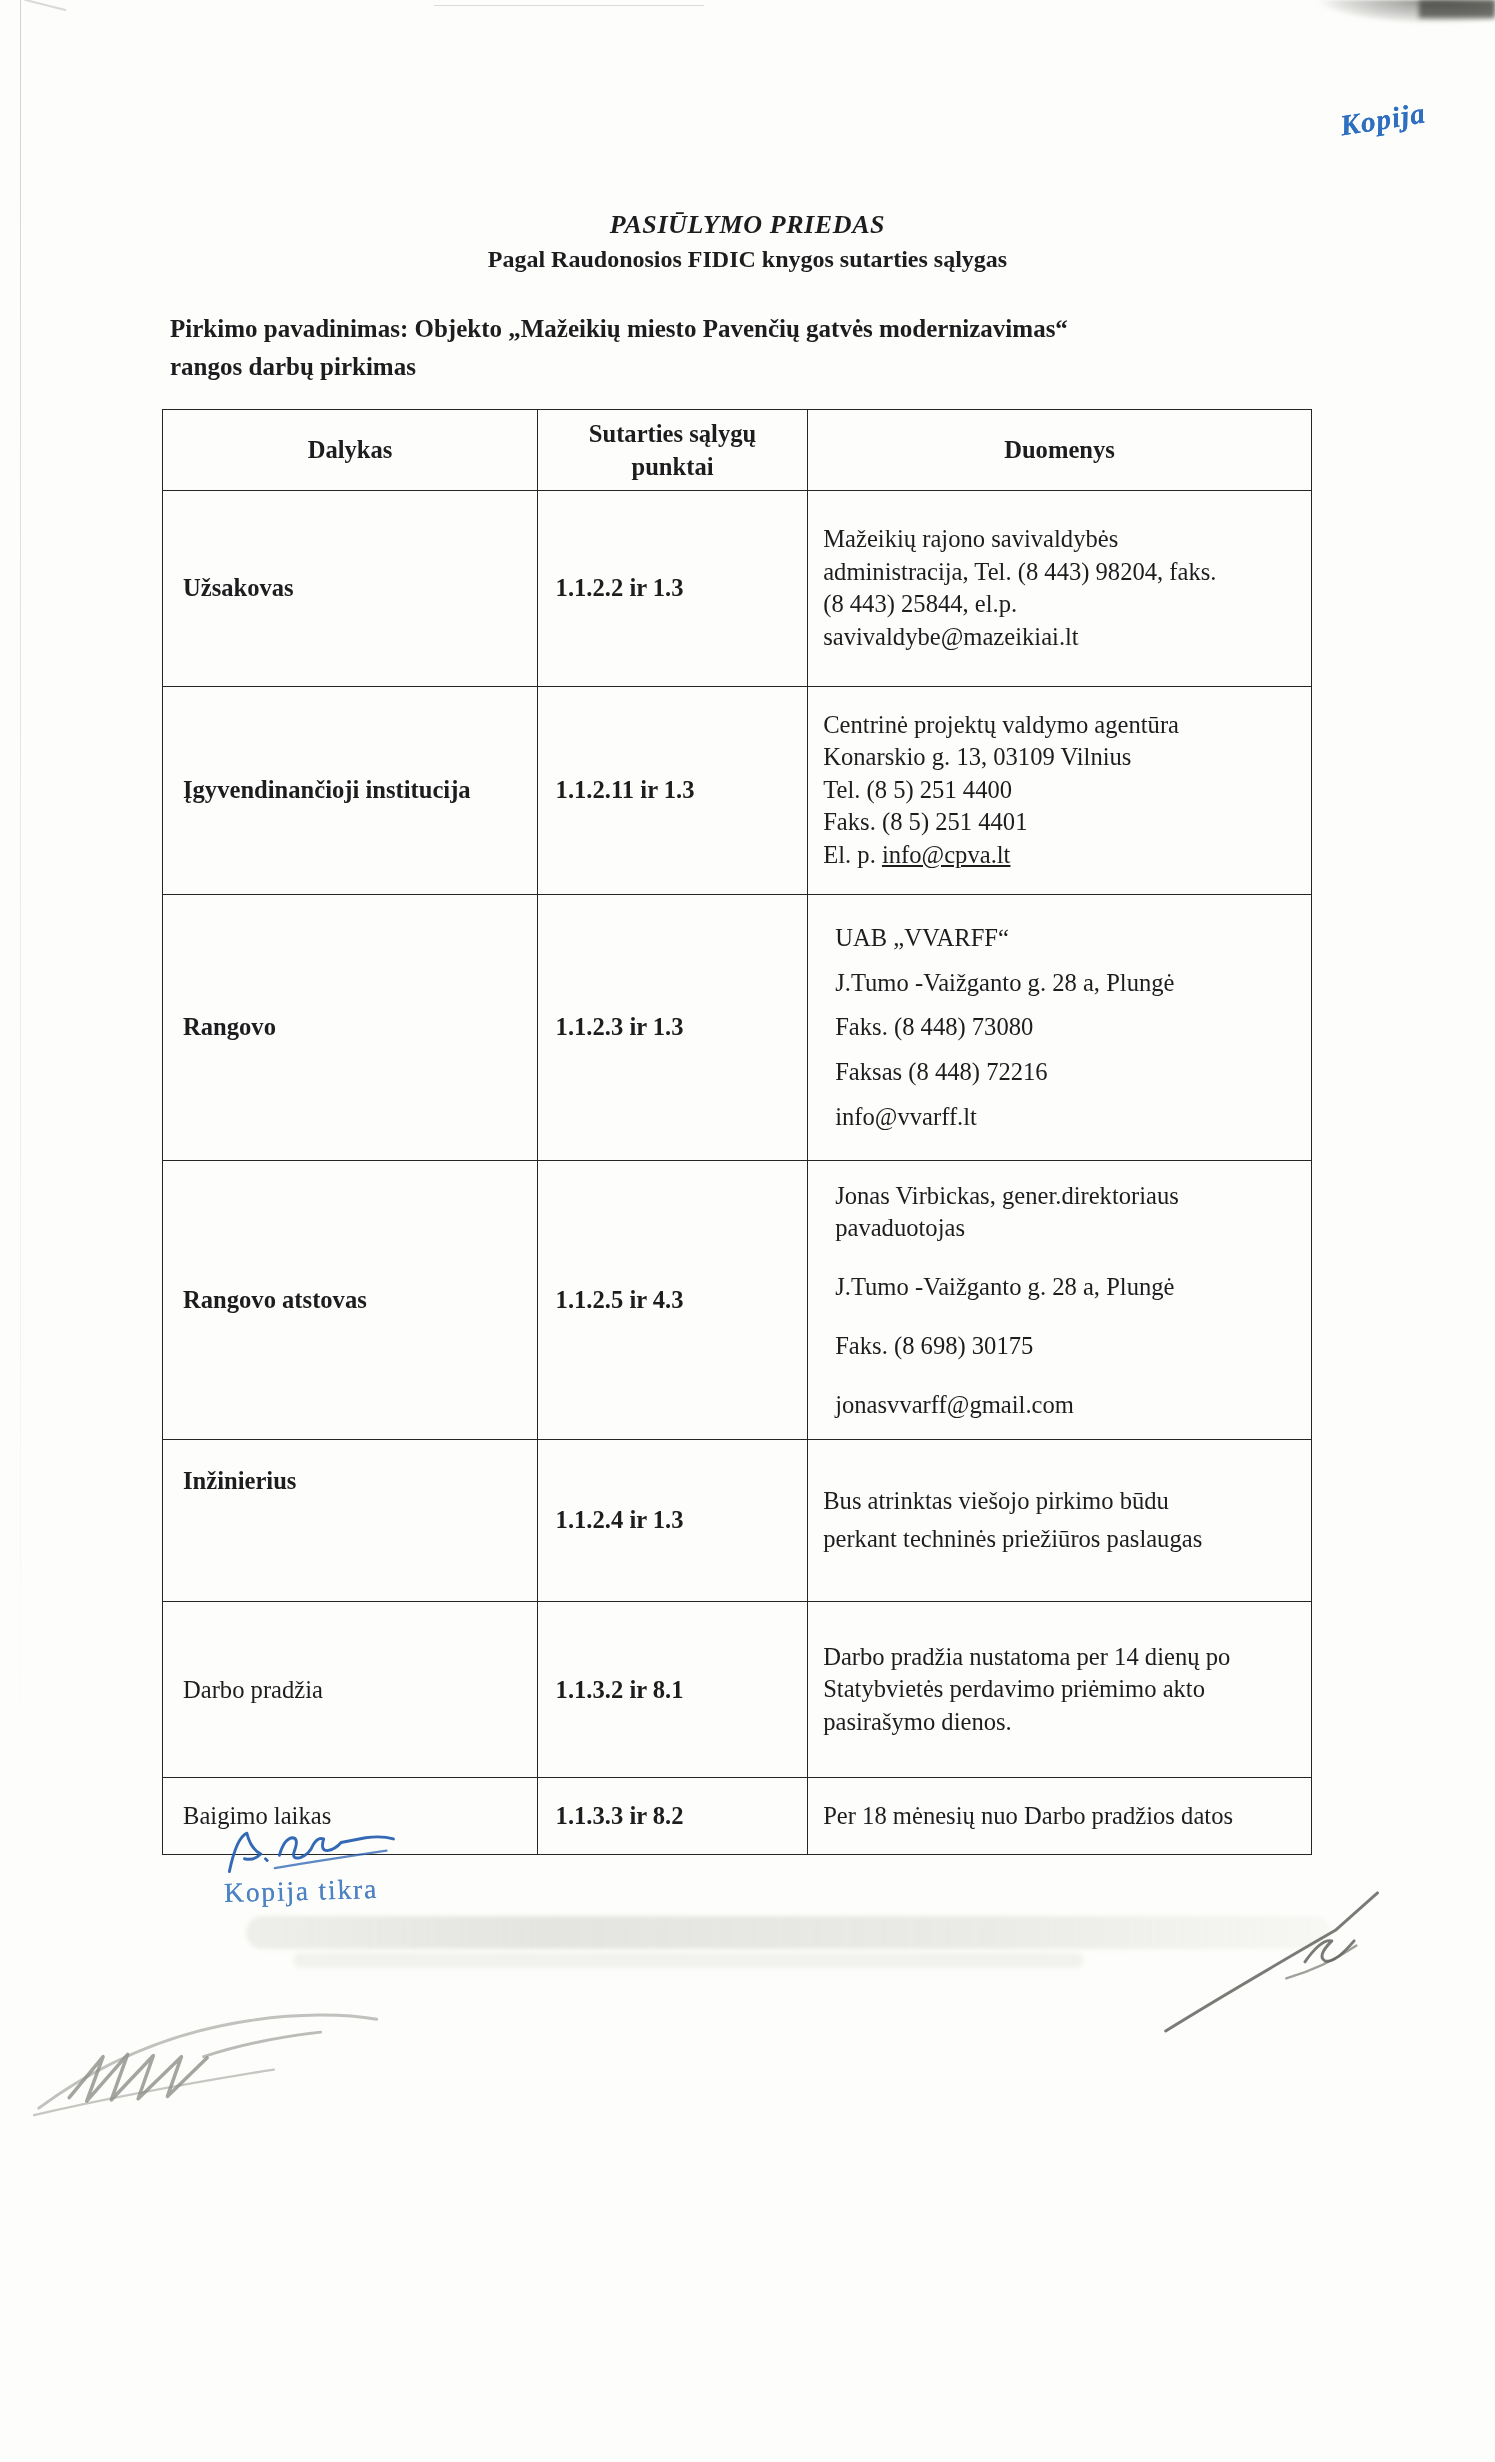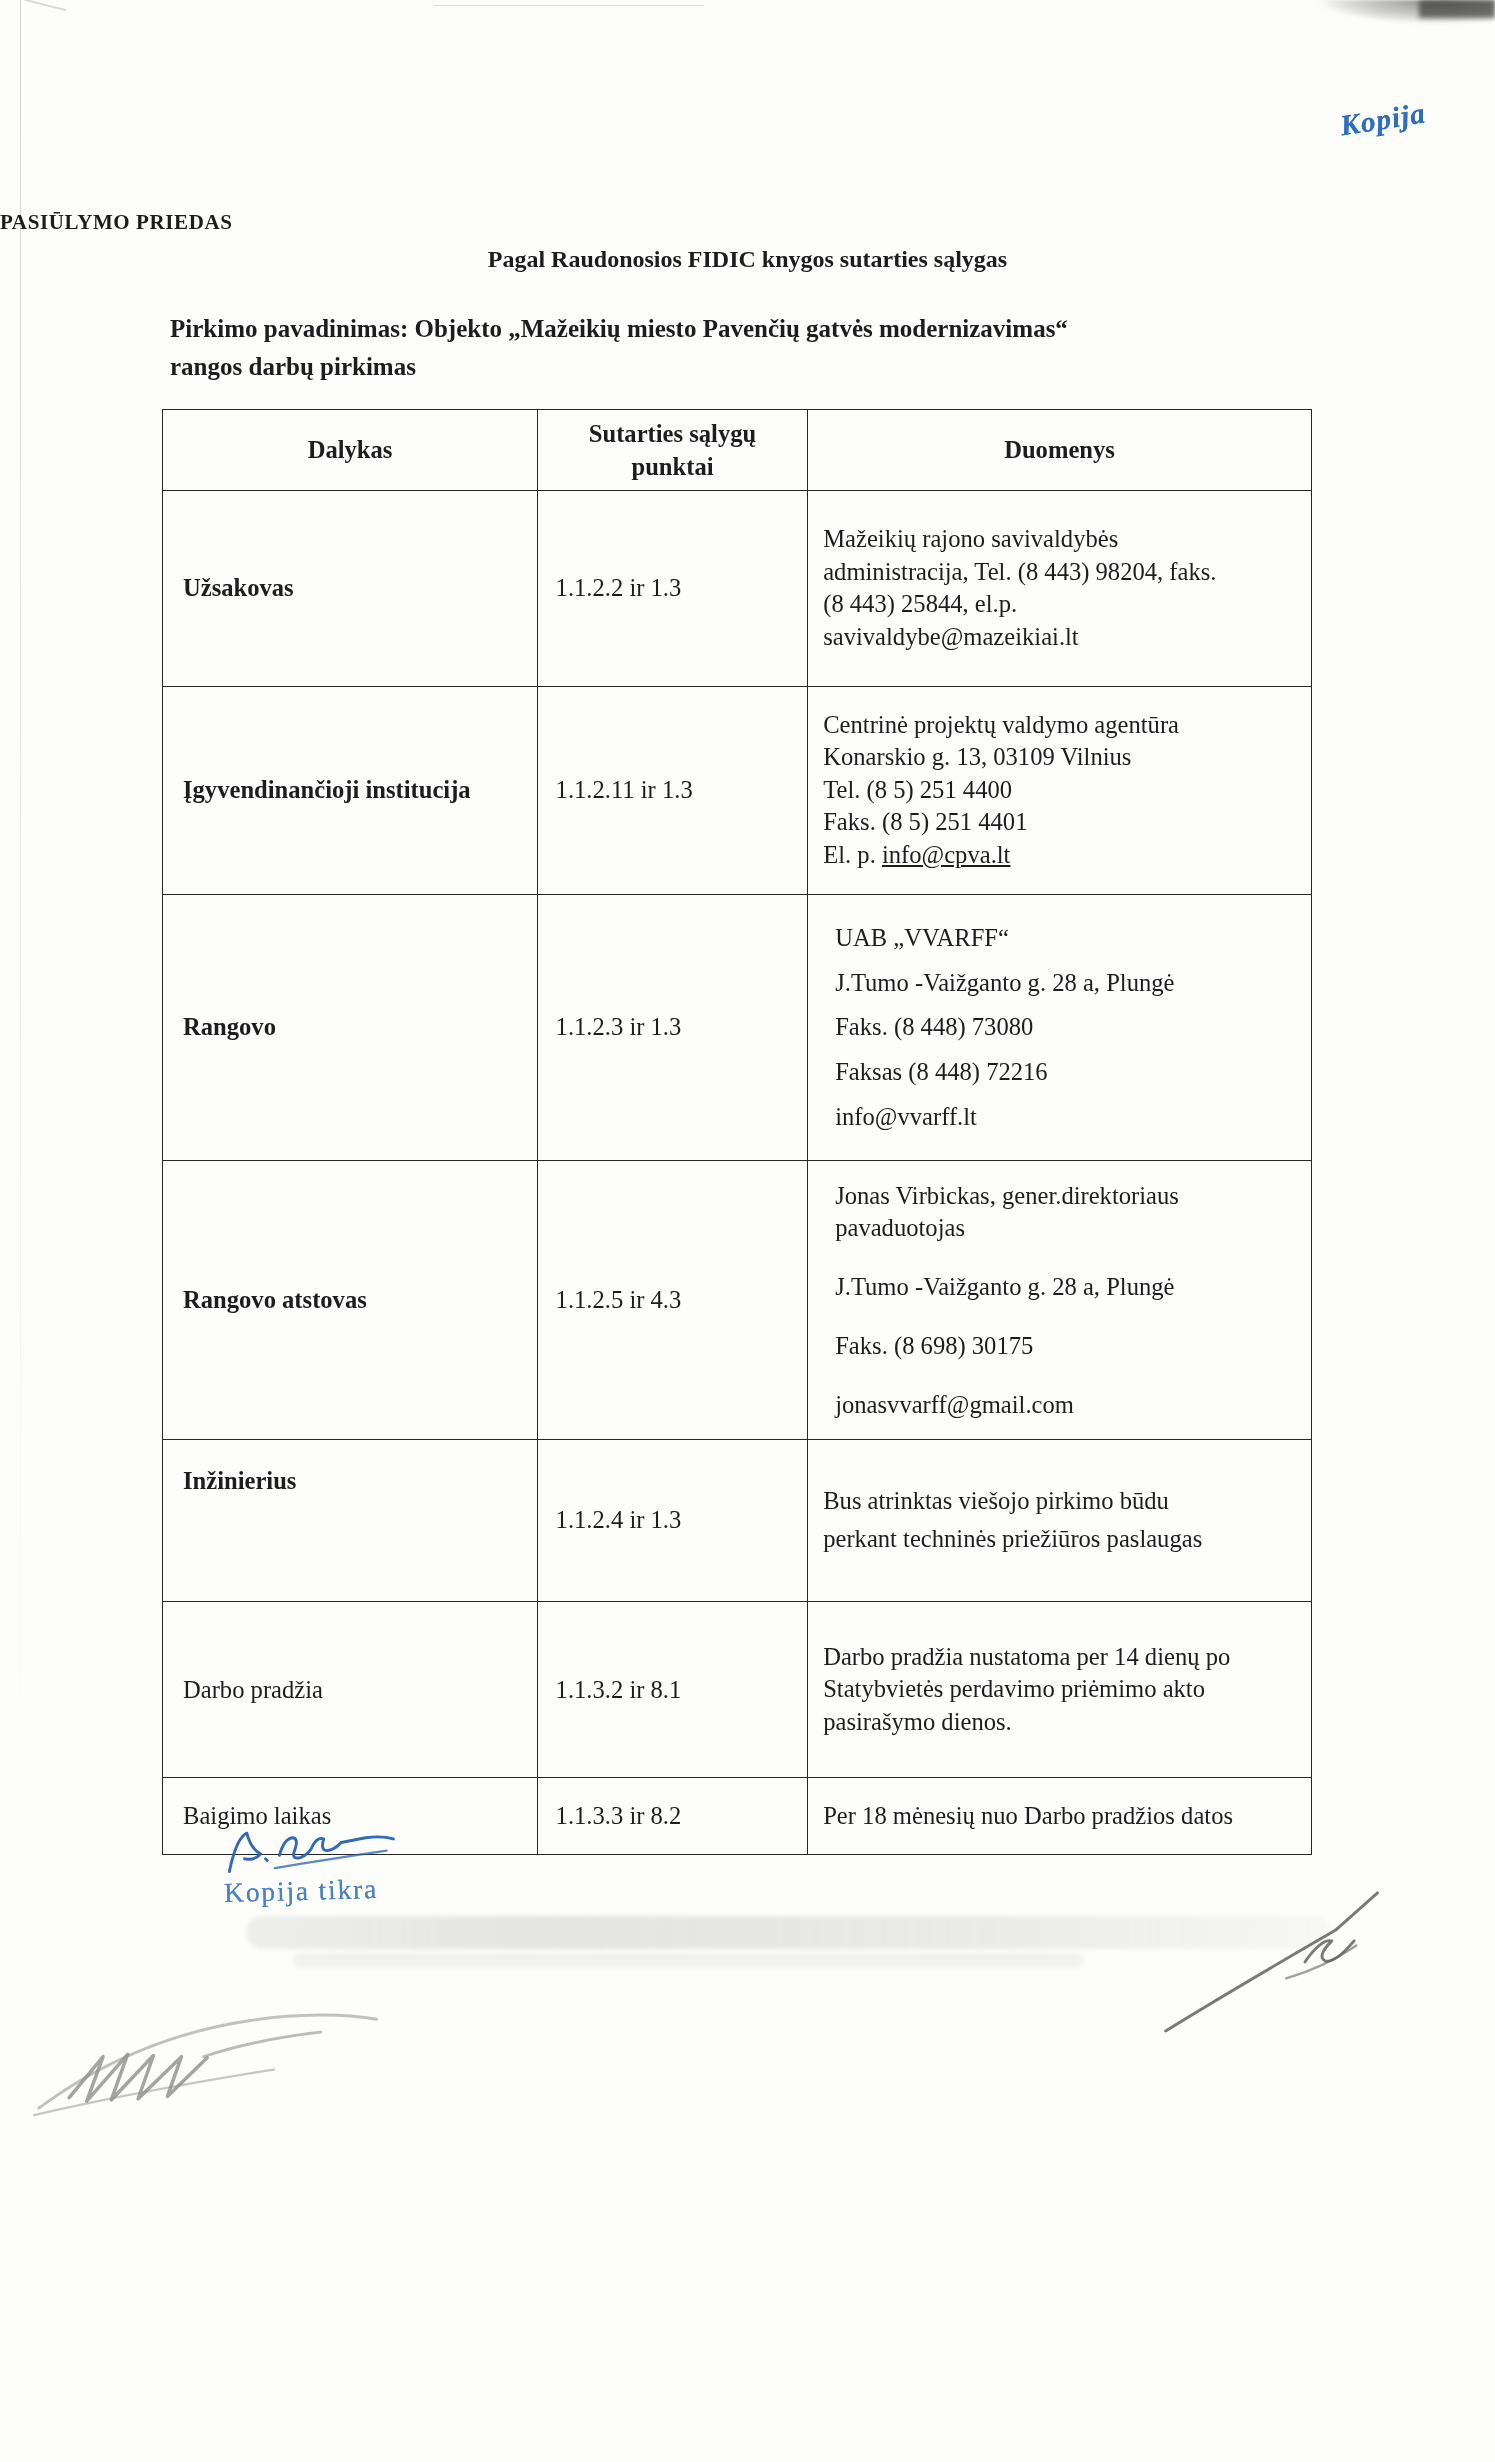--- a/index.html
+++ b/index.html
@@ -33,34 +33,34 @@
     color:#2e6fc0;font-size:29px;font-weight:bold;font-style:italic;
     letter-spacing:1.2px;transform:rotate(-9deg);text-shadow:0 0 0.6px #2e6fc0;
   }
   .stamp-tikra{
     position:absolute;left:224px;top:1875px;
     color:#3b76bd;font-size:27.6px;letter-spacing:1.8px;
     transform:rotate(-1.5deg);opacity:.9;text-shadow:0 0 0.6px #3b76bd;
   }
 
   
-  .title1{position:absolute;left:0;top:210px;width:100%;text-align:left;
-    font-size:21px;font-weight:bold;letter-spacing:0.6px;}
+  .title1{position:absolute;left:0;top:210px;width:100%;text-align:center;
+    font-size:26px;font-weight:bold;letter-spacing:0.6px;font-style:italic;}
   .title2{position:absolute;left:0;top:246px;width:100%;text-align:center;
     font-size:24px;font-weight:bold;}
   .subject{position:absolute;left:170px;top:310px;width:1085px;
     font-size:25px;font-weight:bold;line-height:1.5;}
 
   table.doc-table{position:absolute;left:162px;top:409px;width:1149px;
     border-collapse:collapse;font-size:24.6px;color:#1d1d1f;table-layout:fixed;}
   col.c1{width:375px}col.c2{width:270px}col.c3{width:504px}
   .doc-table th,.doc-table td{border:1.8px solid #262626;vertical-align:middle;}
   .doc-table th{font-weight:bold;text-align:center;height:73px;padding:3.5px 5.9px;line-height:1.35;}
   td.label{font-weight:bold;text-align:left;padding:5.9px 7px 5.9px 20px;line-height:1.3;}
-  td.pt{text-align:left;padding:5.9px 5.9px 5.9px 17.6px;}
+  td.pt{text-align:left;padding:5.9px 5.9px 5.9px 17.6px;font-weight:bold;}
   td.data{padding:9.4px 8.2px 9.4px 15.2px;line-height:1.32;}
   .pre{white-space:pre-line;}
   .u{text-decoration:underline;}
   .paras .para{margin:0 0 13px 12px;line-height:1.3;}
   .paras .para:last-child{margin-bottom:0;}
   .sp-lg .para{margin-bottom:27px;}
 
   tr.r0 td{height:176px}
   tr.r1 td{height:188px}
   tr.r2 td{height:247px}

